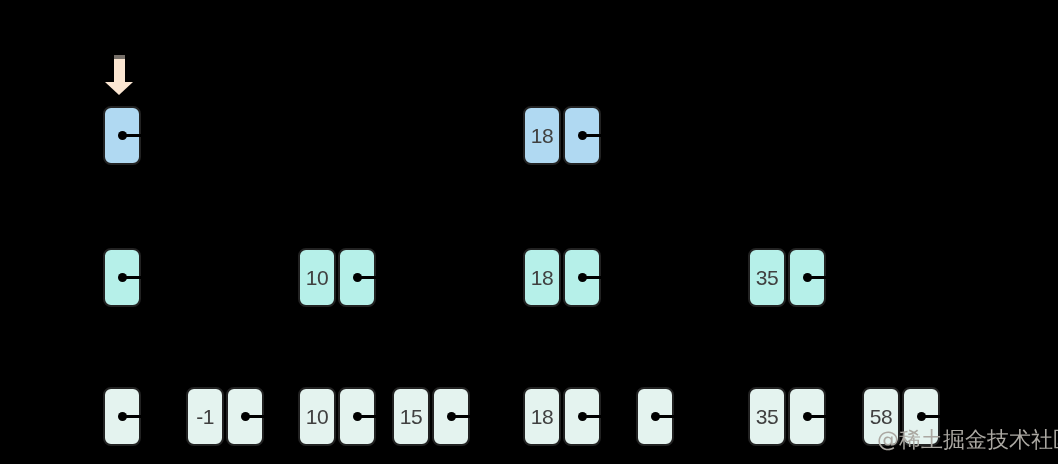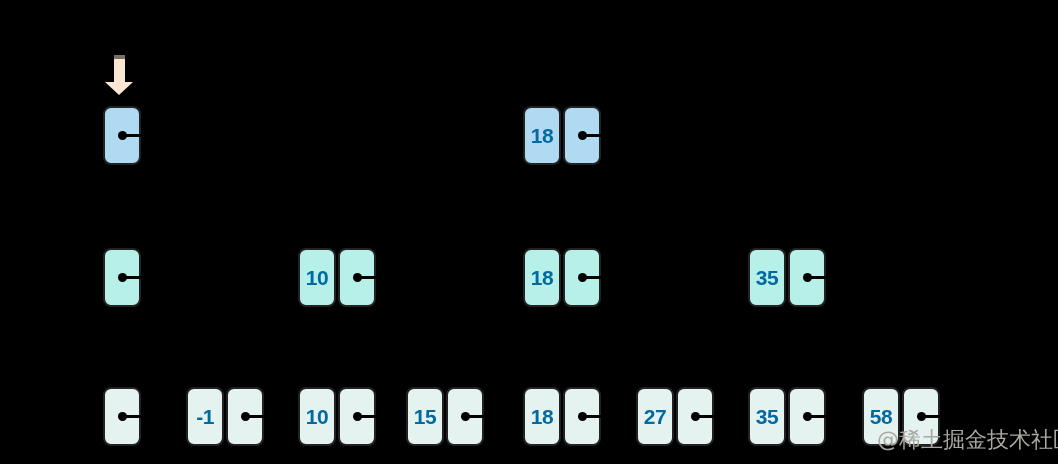--- a/index.html
+++ b/index.html
@@ -26,23 +26,23 @@
     border: 2px solid var(--box_border, #222);
     border-radius: 8px;
   }
   .lvl2 .cell { background: var(--level2_fill, #b0d9f2); }
   .lvl1 .cell { background: var(--level1_fill, #b6f0e9); }
   .lvl0 .cell { background: var(--level0_fill, #e4f3ef); }
   .value {
     display: flex;
     align-items: center;
     justify-content: center;
-    font-weight: bold;
+    font-weight: normal;
     font-size: 21px;
-    color: #0369a1;
+    color: #404040;
     letter-spacing: -0.5px;
   }
   .ptr { position: relative; overflow: visible; }
   .dot {
     position: absolute;
     left: 50%; top: 50%;
     width: 9px; height: 9px;
     margin: -4.5px 0 0 -4.5px;
     border-radius: 50%;
     background: var(--pointer_ink, #000);
@@ -161,42 +161,39 @@
   </div>
   <div class="node lvl0" style="left:298px; top:387px">
     <div class="cell value">
       <span>10</span>
     </div>
     <div class="cell ptr">
       <span class="pline"></span>
       <span class="dot"></span>
     </div>
   </div>
-  <div class="node lvl0" style="left:406px; top:387px">
+  <div class="node lvl0" style="left:392px; top:387px">
     <div class="cell value">
       <span>15</span>
     </div>
     <div class="cell ptr">
       <span class="pline"></span>
       <span class="dot"></span>
     </div>
   </div>
   <div class="node lvl0" style="left:523px; top:387px">
     <div class="cell value">
       <span>18</span>
     </div>
     <div class="cell ptr">
       <span class="pline"></span>
       <span class="dot"></span>
     </div>
   </div>
   <div class="node lvl0" style="left:636px; top:387px">
-    <div class="cell value">
-      <span>27</span>
-    </div>
     <div class="cell ptr">
       <span class="pline"></span>
       <span class="dot"></span>
     </div>
   </div>
   <div class="node lvl0" style="left:748px; top:387px">
     <div class="cell value">
       <span>35</span>
     </div>
     <div class="cell ptr">

